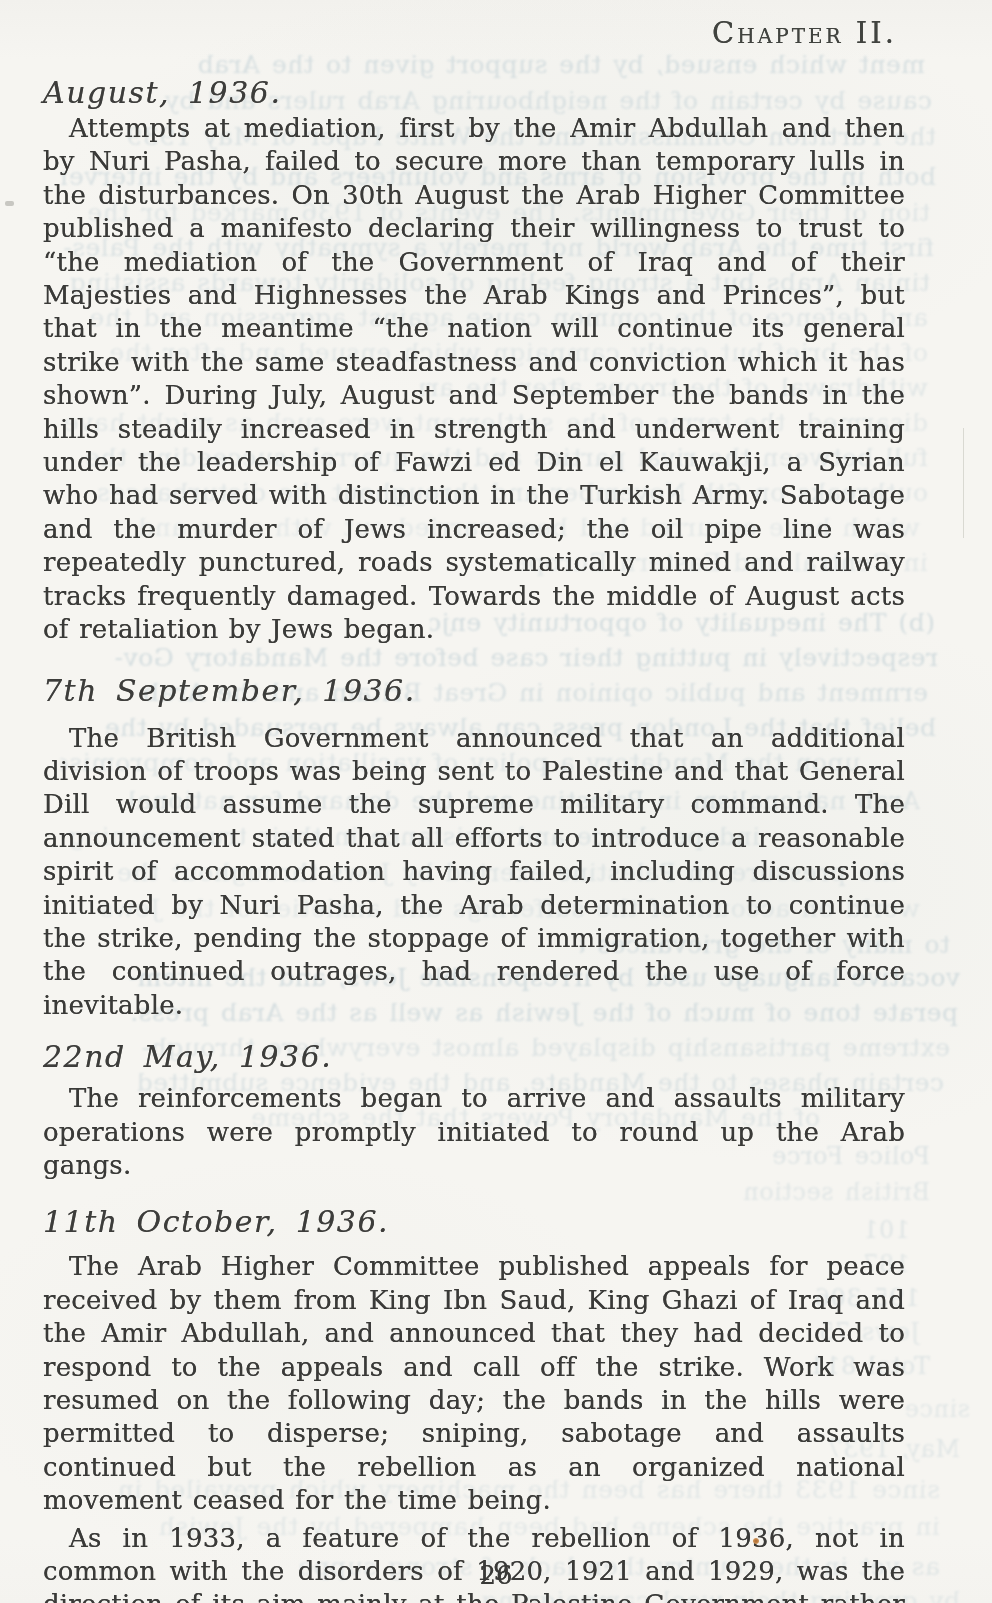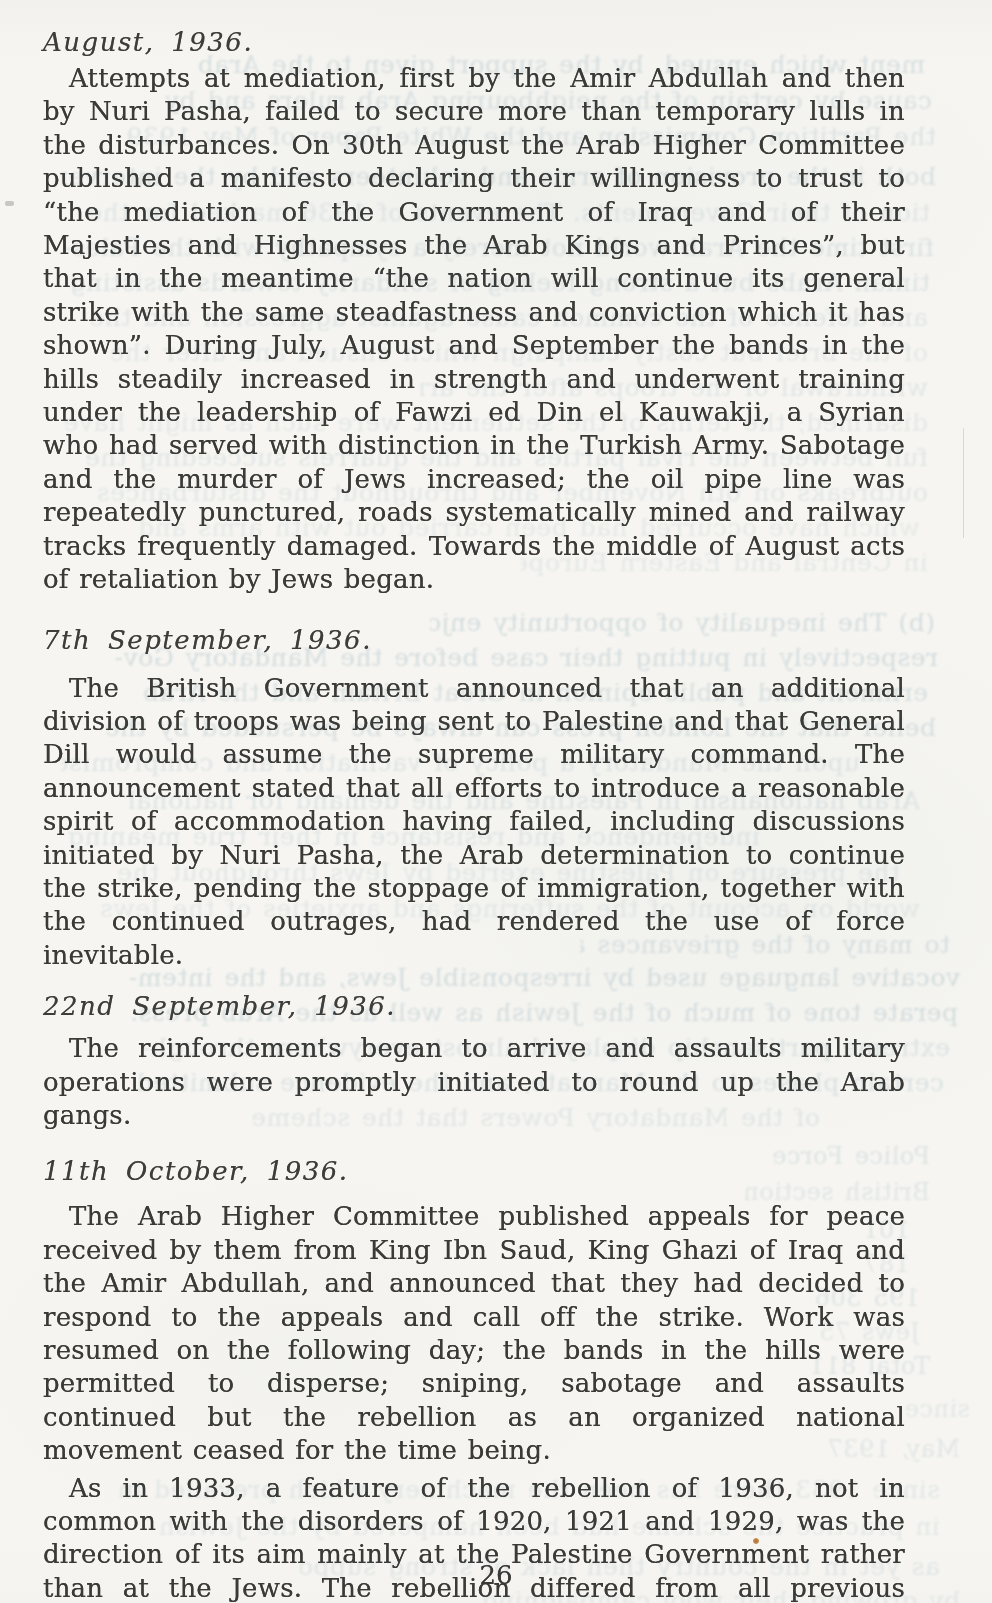--- a/index.html
+++ b/index.html
@@ -46,21 +46,21 @@
     text-align: right;
     font-variant: small-caps;
     font-size: 29px;
     letter-spacing: 3px;
     color: #41433f;
     text-shadow: 0 0 0.5px rgba(60,62,58,0.8);
   }
   h3.date-heading {
     font-style: italic;
     font-weight: normal;
-    font-size: 26px;
+    font-size: 30px;
     line-height: 33px;
     letter-spacing: 1.5px;
     word-spacing: 7px;
     color: #3d3d3b;
     text-shadow: 0 0 0.5px rgba(58,58,56,0.7);
     margin: 0; padding: 0;
   }
   p.body-par {
     font-size: 26px;
     line-height: 33.4px;
@@ -152,33 +152,34 @@
       <span class="ghost-line" style="top: 1435px; left: 640px; width: 320px; font-size: 24px; opacity: 0.28;">May, 1937</span>
       <span class="ghost-line" style="top: 1475px; left: 60px; width: 880px; font-size: 25px; opacity: 0.26;">since 1933 there has been the machinery which prevailed in</span>
       <span class="ghost-line" style="top: 1512px; left: 60px; width: 880px; font-size: 25px; opacity: 0.24;">in practice the scheme had been hampered by the Jewish</span>
       <span class="ghost-line" style="top: 1552px; left: 300px; width: 640px; font-size: 25px; opacity: 0.28;">as yet in the country then lack of strong supporters</span>
       <span class="ghost-line" style="top: 1586px; left: 300px; width: 660px; font-size: 25px; opacity: 0.24;">by growing their wool campaigning</span>
     </div>
   <div class="gutter-line"></div>
 
   <div class="content">
 
+    <div class="chapter-header">Chapter II.</div>
 
     <section>
       <h3 class="date-heading m-s1">August, 1936.</h3>
       <p class="body-par m-p1">Attempts at mediation, first by the Amir Abdullah and then by Nuri Pasha, failed to secure more than temporary lulls in the disturbances.  On 30th August the Arab Higher Committee published a manifesto declaring their willingness to trust to “the mediation of the Government of Iraq and of their Majesties and Highnesses the Arab Kings and Princes”, but that in the meantime “the nation will continue its general strike with the same steadfastness and conviction which it has shown”.  During July, August and September the bands in the hills steadily increased in strength and underwent training under the leadership of Fawzi ed Din el Kauwakji, a Syrian who had served with distinction in the Turkish Army.  Sabotage and the murder of Jews increased;  the oil pipe line was repeatedly punctured, roads systematically mined and railway tracks frequently damaged.  Towards the middle of August acts of retaliation by Jews began.</p>
     </section>
 
     <section>
       <h3 class="date-heading m-s2">7th September, 1936.</h3>
       <p class="body-par m-p2">The British Government announced that an additional division of troops was being sent to Palestine and that General Dill would assume the supreme military command.  The announcement stated that all efforts to introduce a reasonable spirit of accommodation having failed, including discussions initiated by Nuri Pasha, the Arab determination to continue the strike, pending the stoppage of immigration, together with the continued outrages, had rendered the use of force inevitable.</p>
     </section>
 
     <section>
-      <h3 class="date-heading m-s3">22nd September, 1936.</h3>
+      <h3 class="date-heading m-s3">22nd May, 1936.</h3>
       <p class="body-par m-p3">The reinforcements began to arrive and assaults military operations were promptly initiated to round up the Arab gangs.</p>
     </section>
 
     <section>
       <h3 class="date-heading m-s4">11th October, 1936.</h3>
       <p class="body-par m-p4">The Arab Higher Committee published appeals for peace received by them from King Ibn Saud, King Ghazi of Iraq and the Amir Abdullah, and announced that they had decided to respond to the appeals and call off the strike.  Work was resumed on the following day;  the bands in the hills were permitted to disperse;  sniping, sabotage and assaults continued but the rebellion as an organized national movement ceased for the time being.</p>
       <p class="body-par m-p5 continues">As in 1933, a feature of the rebellion of 1936, not in common with the disorders of 1920, 1921 and 1929, was the direction of its aim mainly at the Palestine Government rather than at the Jews.  The rebellion differed from all previous disorders not only in intensity and duration but on account of two significant new</p>
     </section>
 
   </div>

